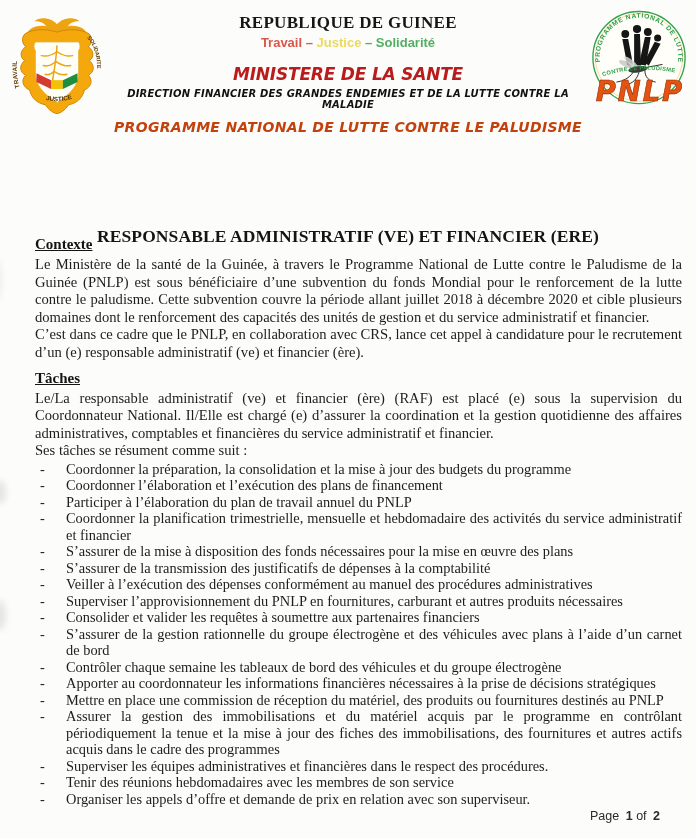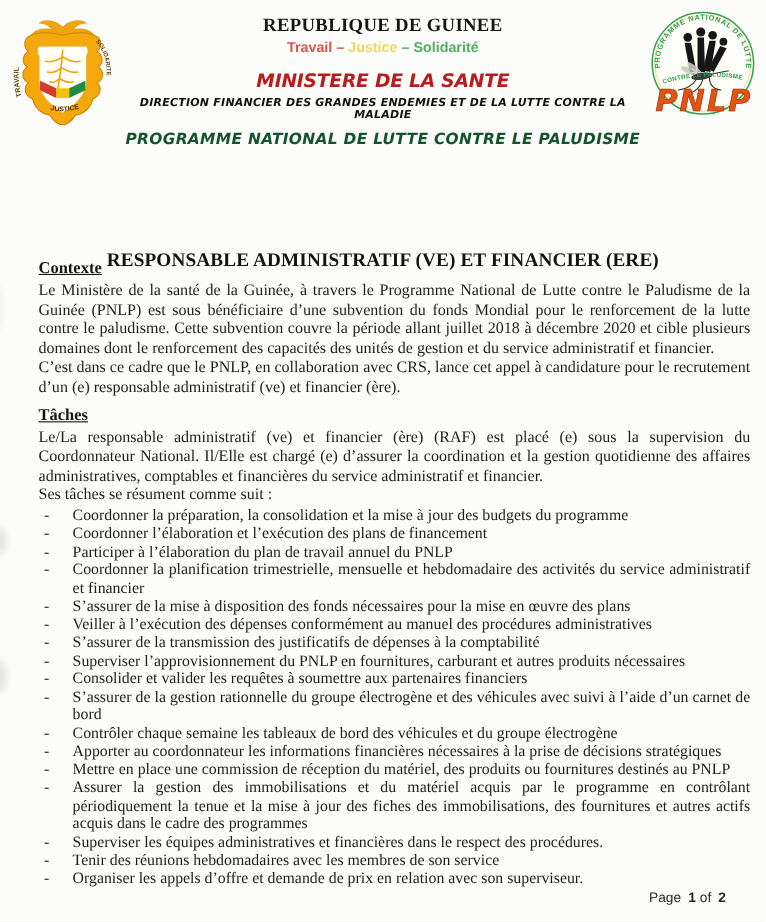--- a/index.html
+++ b/index.html
@@ -29,21 +29,21 @@
     margin-top:14px; font-family:"DejaVu Sans", sans-serif;
     font-weight:bold; font-style:italic; font-size:17px; color:#b91c1c; letter-spacing:-.2px;
   }
   .direction {
     margin-top:4px; font-family:"DejaVu Sans", sans-serif;
     font-weight:bold; font-style:italic; font-size:10px; color:#111; letter-spacing:.2px;
   }
   .program-line {
     position:absolute; left:40px; right:40px; top:119px; text-align:center;
     font-family:"DejaVu Sans", sans-serif; font-weight:bold; font-style:italic;
-    font-size:14px; color:#14532d; letter-spacing:.3px;
+    font-size:14px; color:#c2410c; letter-spacing:.3px;
   }
 
   
   .doc-title {
     position:absolute; left:20px; right:20px; top:180px; text-align:center;
     font-weight:bold; font-size:17.5px; line-height:22.5px; color:#141414;
     white-space:pre-wrap; letter-spacing:.1px;
   }
 
   
@@ -177,25 +177,25 @@
     <div class="section-taches">
       <h3 class="section-heading">Tâches</h3>
       <p class="para">Le/La responsable administratif (ve) et financier (ère) (RAF) est placé (e) sous la supervision du Coordonnateur National. Il/Elle est chargé (e) d’assurer la coordination et la gestion quotidienne des affaires administratives, comptables et financières du service administratif et financier.</p>
       <p class="para">Ses tâches se résument comme suit :</p>
       <ul class="task-list">
         <li>Coordonner la préparation, la consolidation et la mise à jour des budgets du programme</li>
         <li>Coordonner l’élaboration et l’exécution des plans de financement</li>
         <li>Participer à l’élaboration du plan de travail annuel du PNLP</li>
         <li>Coordonner la planification trimestrielle, mensuelle et hebdomadaire des activités du service administratif et financier</li>
         <li>S’assurer de la mise à disposition des fonds nécessaires pour la mise en œuvre des plans</li>
+        <li>S’assurer de la transmission des justificatifs de dépenses à la comptabilité</li>
         <li>Veiller à l’exécution des dépenses conformément au manuel des procédures administratives</li>
-        <li>S’assurer de la transmission des justificatifs de dépenses à la comptabilité</li>
         <li>Superviser l’approvisionnement du PNLP en fournitures, carburant et autres produits nécessaires</li>
         <li>Consolider et valider les requêtes à soumettre aux partenaires financiers</li>
-        <li>S’assurer de la gestion rationnelle du groupe électrogène et des véhicules avec suivi à l’aide d’un carnet de bord</li>
+        <li>S’assurer de la gestion rationnelle du groupe électrogène et des véhicules avec plans à l’aide d’un carnet de bord</li>
         <li>Contrôler chaque semaine les tableaux de bord des véhicules et du groupe électrogène</li>
         <li>Apporter au coordonnateur les informations financières nécessaires à la prise de décisions stratégiques</li>
         <li>Mettre en place une commission de réception du matériel, des produits ou fournitures destinés au PNLP</li>
         <li>Assurer la gestion des immobilisations et du matériel acquis par le programme en contrôlant périodiquement la tenue et la mise à jour des fiches des immobilisations, des fournitures et autres actifs acquis dans le cadre des programmes</li>
         <li>Superviser les équipes administratives et financières dans le respect des procédures.</li>
         <li>Tenir des réunions hebdomadaires avec les membres de son service</li>
         <li>Organiser les appels d’offre et demande de prix en relation avec son superviseur.</li>
       </ul>
     </div>
   </div>

